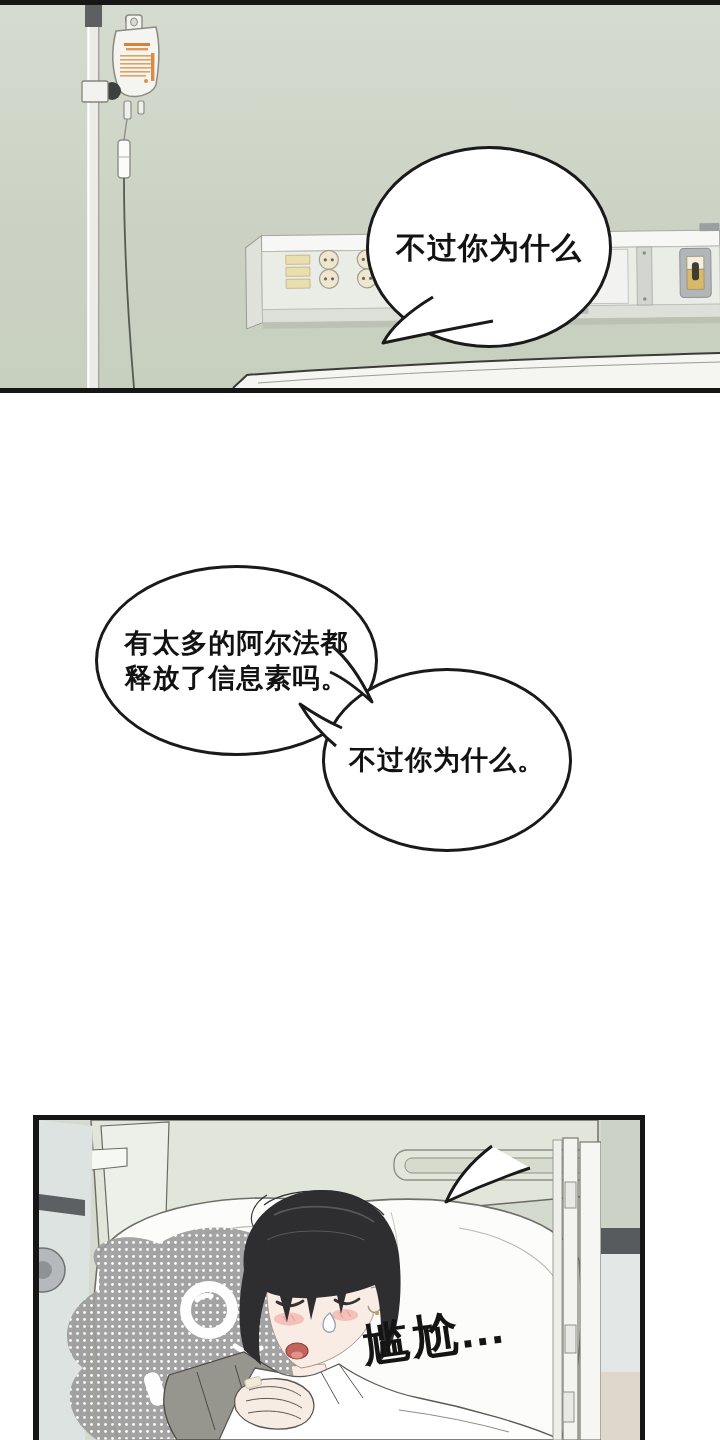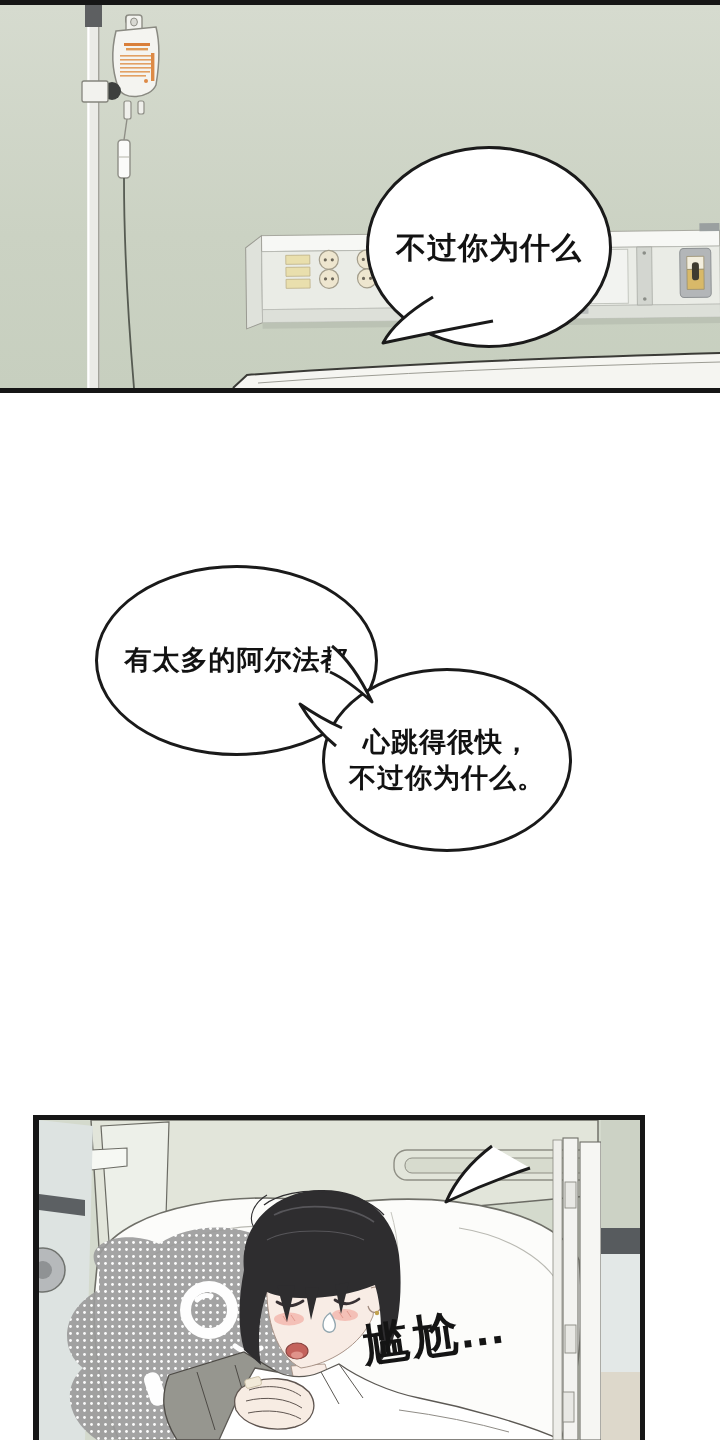--- a/index.html
+++ b/index.html
@@ -266,29 +266,29 @@
       <span class="line">不过你为什么</span>
     </div>
   </div>
   <svg class="tail" style="left:375px;top:295px" width="130" height="55">
     <path d="M58,2 Q20,25 8,48 Q55,38 118,26" fill="#ffffff" stroke="#1a1a1a" stroke-width="3" stroke-linejoin="round"></path>
   </svg>
 
   <div class="bubble" id="bubble-morning">
     <div>
       <span class="line">有太多的阿尔法都</span>
+      <span class="line">释放了信息素吗。</span>
     </div>
   </div>
   <svg class="tail" style="left:328px;top:642px" width="56" height="66">
     <path d="M4,4 Q26,22 44,60 Q20,38 2,30" fill="#ffffff" stroke="#1a1a1a" stroke-width="3" stroke-linejoin="round"></path>
   </svg>
 
   <div class="bubble" id="bubble-heartbeat">
     <div>
-      <span class="line">心跳得很快，</span>
       <span class="line">不过你为什么。</span>
     </div>
   </div>
   <svg class="tail" style="left:296px;top:700px" width="52" height="52">
     <path d="M46,28 Q24,18 4,4 Q18,28 40,46" fill="#ffffff" stroke="#1a1a1a" stroke-width="3" stroke-linejoin="round"></path>
   </svg>
 
   <svg class="tail" style="left:430px;top:1140px" width="110" height="70">
     <path d="M62,6 Q30,30 16,62 Q58,42 100,28" fill="#ffffff" stroke="#1a1a1a" stroke-width="3" stroke-linejoin="round"></path>
   </svg>

